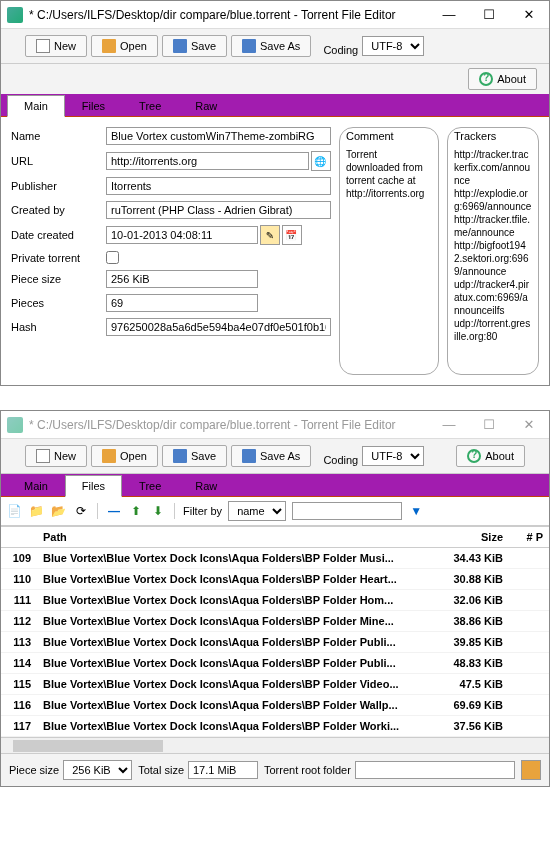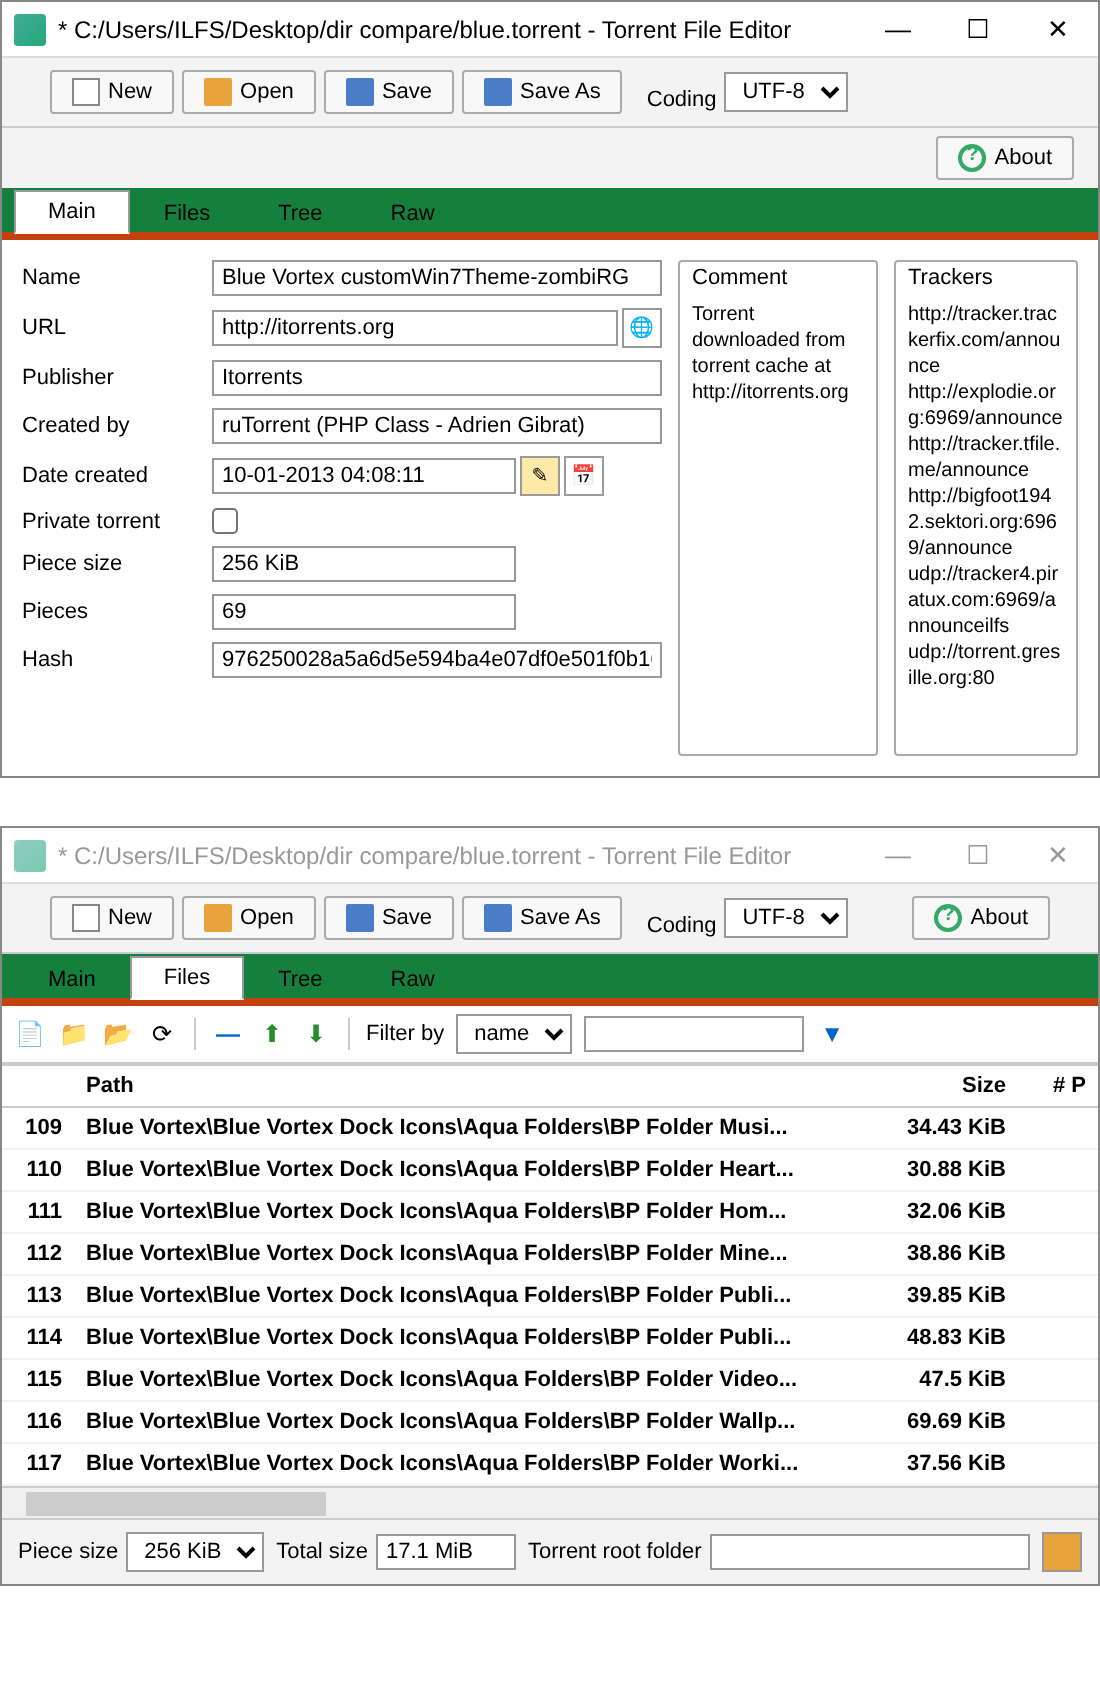--- a/index.html
+++ b/index.html
@@ -15,31 +15,31 @@
 .btn .ico { width: 14px; height: 14px; display: inline-block; }
 .ico-new { border: 1px solid #888; background: #fff; }
 .ico-open { background: #e8a33d; border-radius: 1px; }
 .ico-save { background: #4a7ec8; border-radius: 1px; }
 .ico-about { width: 14px; height: 14px; border: 2px solid #3a6; border-radius: 50%; position: relative; }
 .ico-about::after { content: "?"; position: absolute; top: -2px; left: 2px; font-size: 10px; font-weight: bold; color: #3a6; }
 .coding-grp { display: flex; align-items: flex-end; gap: 4px; margin-left: 8px; }
 select, input[type=text] { border: 1px solid #999; padding: 2px 4px; font-size: 11px; background: #fff; }
 .about-wrap { margin-left: auto; }
 .about-row2 { display: flex; justify-content: flex-end; padding: 4px 12px; background: #f3f3f3; }
-.tabs { display: flex; border-bottom: 4px solid #c2410c; padding: 0 6px; background: #15803d; align-items: flex-end; }
+.tabs { display: flex; border-bottom: 1px solid #c2410c; padding: 0 6px; background: #a21caf; }
 .tab { padding: 4px 16px; cursor: pointer; border: 1px solid transparent; border-bottom: none; position: relative; top: 1px; }
 .tab.active { background: #fff; border-color: #999; border-bottom: 1px solid #fff; }
 .content { padding: 10px; background: #fff; }
 .main-grid { display: flex; gap: 8px; }
 .fields { flex: 0 0 320px; }
 .frow { display: flex; align-items: center; margin-bottom: 6px; }
 .frow .lbl { width: 95px; font-size: 11px; }
 .frow input[type=text] { flex: 1; }
 .iconbtn { width: 20px; height: 20px; border: 1px solid #999; margin-left: 2px; cursor: pointer; display: inline-flex; align-items: center; justify-content: center; font-size: 10px; }
-.panel { border: 1px solid #aaa; border-radius: 2px; }
+.panel { border: 1px solid #aaa; border-radius: 14px; }
 .panel .phead { padding: 2px 6px; font-size: 11px; }
 .panel textarea, .panel .pbody { border: none; width: 100%; padding: 4px 6px; font-size: 10px; line-height: 1.3; resize: none; }
 .trackers .pbody { height: 230px; overflow: hidden; white-space: pre-line; font-size: 10px; }
 
 .filtbar { display: flex; align-items: center; gap: 6px; padding: 4px 6px; border-bottom: 1px solid #ccc; }
 .filtbar .sep { width: 1px; height: 16px; background: #ccc; margin: 0 2px; }
 .micon { width: 16px; height: 16px; display: inline-flex; align-items: center; justify-content: center; cursor: pointer; font-size: 12px; }
 .table { width: 100%; }
 .thead, .trow { display: flex; align-items: center; }
 .thead { border-top: 1px solid #ccc; border-bottom: 1px solid #ccc; font-size: 11px; }

